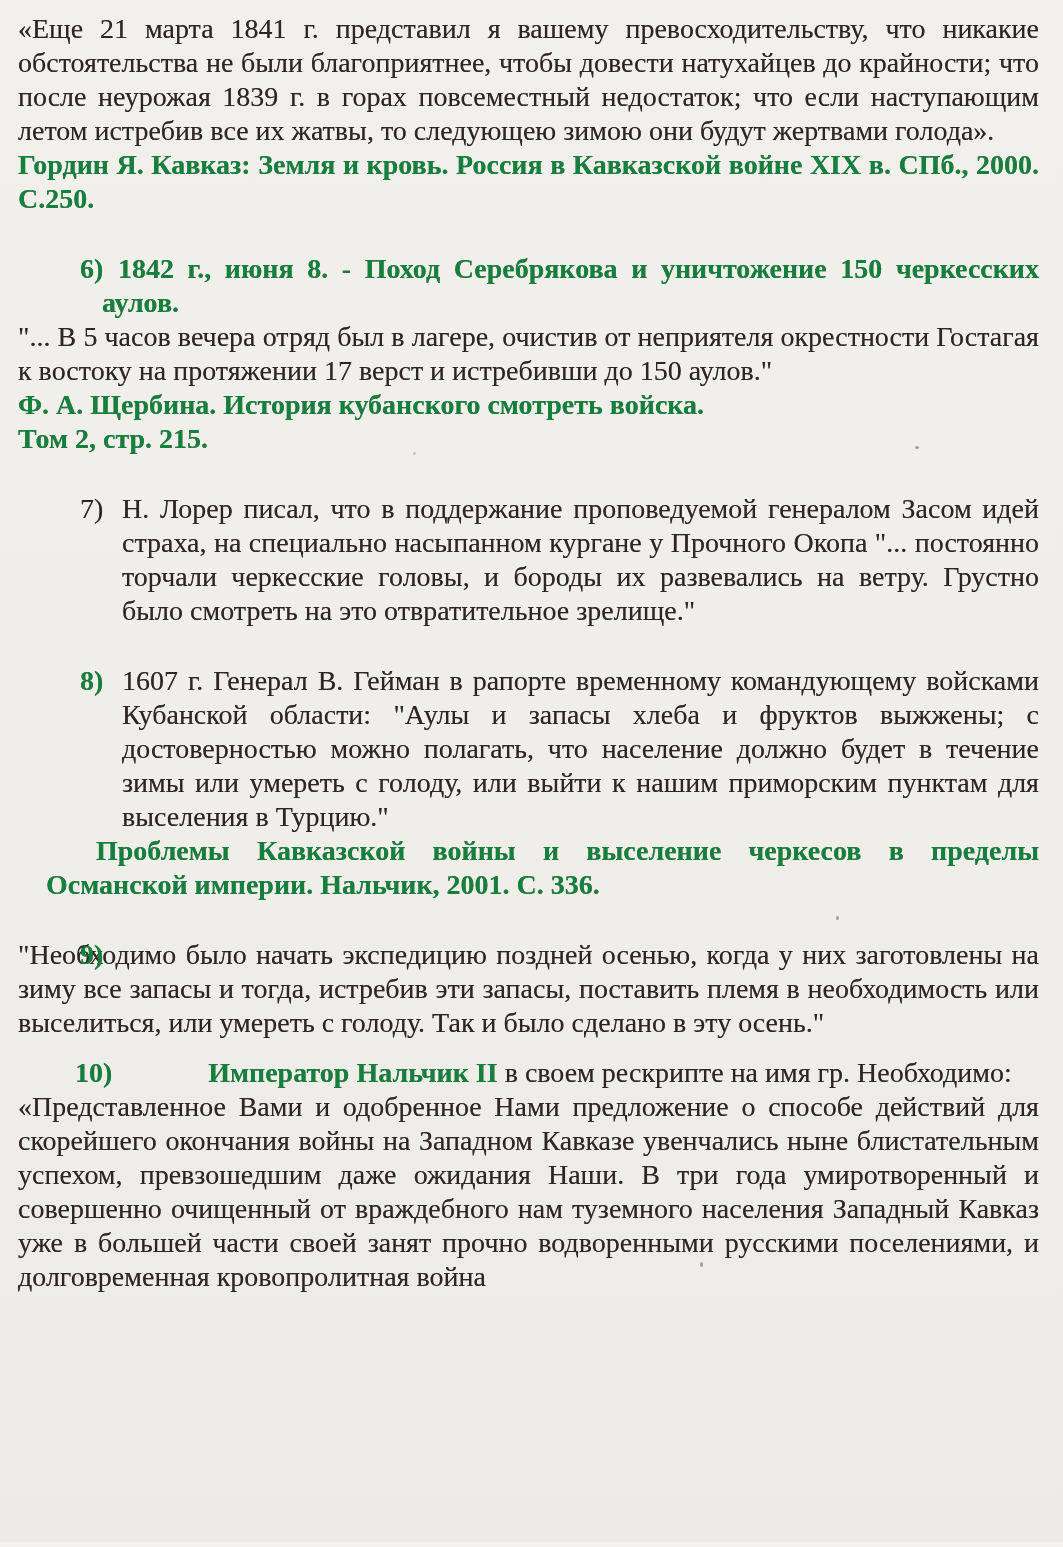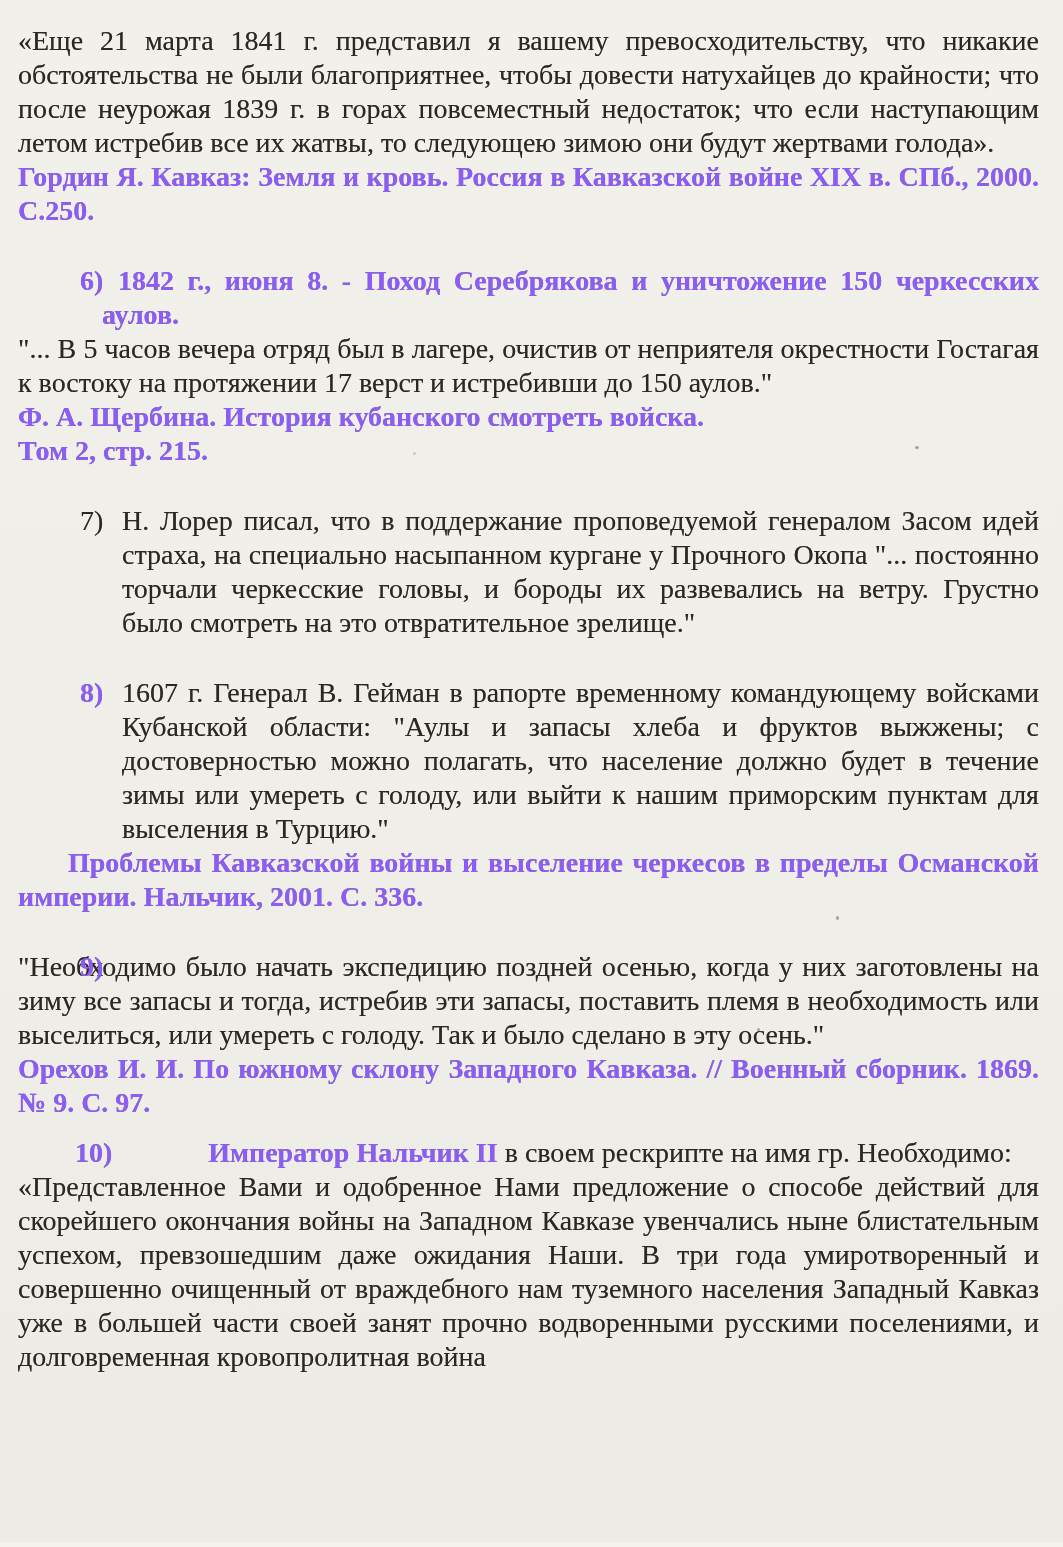--- a/index.html
+++ b/index.html
@@ -8,35 +8,35 @@
     height: 1547px;
     overflow: hidden;
     background: linear-gradient(180deg, #f2f0eb 0%, #f0eee9 55%, #edebe5 100%);
     font-family: "Liberation Serif", "DejaVu Serif", serif;
     font-size: 28px;
     line-height: 34px;
     color: #2b2724;
     position: relative;
   }
   .page {
-    padding: 24px 24px 0 18px;
+    padding: 12px 24px 0 18px;
     text-shadow: 0 0 0.6px rgba(45, 40, 34, 0.55);
   }
   .block { margin: 0; text-align: justify; }
   .gap { margin-top: 36px; }
-  .bold, .src { font-weight: bold; color: #8b5cf6; }
+  .bold, .src { font-weight: bold; color: #15803d; }
   .src { text-align: justify; }
   
   .item { position: relative; padding-left: 104px; }
   .item > .num { position: absolute; left: 62px; top: 0; }
   .item-6 { position: relative; padding-left: 84px; text-indent: 16px; }
   .item-6 > .num { position: absolute; left: 62px; top: 0; text-indent: 0; }
   .item-10 { position: relative; padding-left: 163px; text-align: center; margin-top: 16px; }
   .item-10 > .num { position: absolute; left: 57px; top: 0; }
-  .src-indent { text-indent: 50px; }
+  .src-indent { text-indent: 50px; margin-left: 28px; }
   
   .speck {
     position: absolute;
     background: rgba(70, 64, 58, 0.45);
     border-radius: 50%;
   }
   .scan-edge-bottom {
     position: absolute;
     left: 0; bottom: 0;
     width: 100%; height: 5px;
@@ -75,21 +75,20 @@
   </div>
 
   <p class="block src src-indent">Проблемы Кавказской войны и выселение черкесов в пределы Османской империи. Нальчик, 2001. С. 336.</p>
 
   <div class="block item gap">
     <span class="num bold">9)</span>
   </div>
 
   <p class="block">"Необходимо было начать экспедицию поздней осенью, когда у них заготовлены на зиму все запасы и тогда, истребив эти запасы, поставить племя в необходимость или выселиться, или умереть с голоду. Так и было сделано в эту осень."</p>
 
-  <p class="block src">Орехов И. И. По южному склону Западного Кавказа. // Военный сборник. 1869. № 9. С. 97.</p>
 
   <div class="block item-10 gap">
     <span class="num bold">10)</span>
     <span class="bold">Император Нальчик II</span>
     <span>в своем рескрипте на имя гр. Необходимо:</span>
   </div>
 
   <p class="block">«Представленное Вами и одобренное Нами предложение о способе действий для скорейшего окончания войны на Западном Кавказе увенчались ныне блистательным успехом, превзошедшим даже ожидания Наши. В три года умиротворенный и совершенно очищенный от враждебного нам туземного населения Западный Кавказ уже в большей части своей занят прочно водворенными русскими поселениями, и долговременная кровопролитная война</p>
 
 </div>

